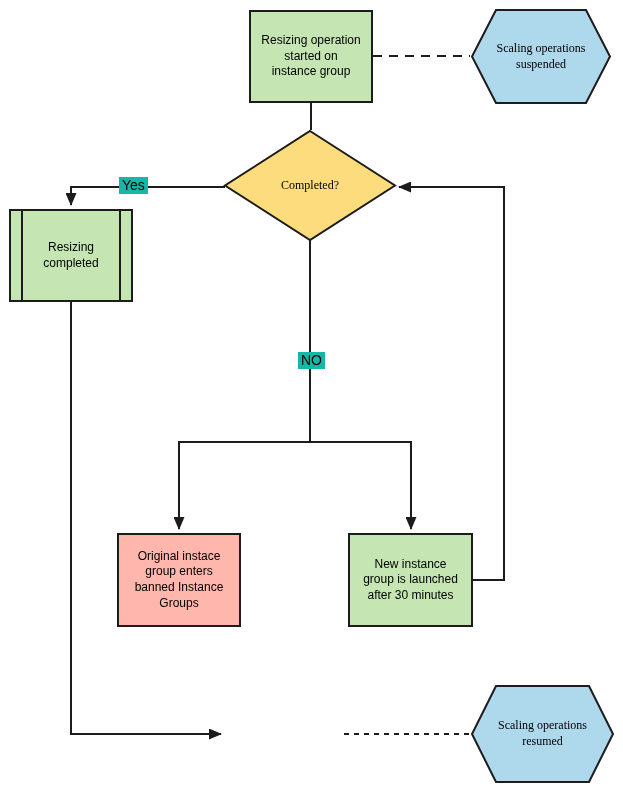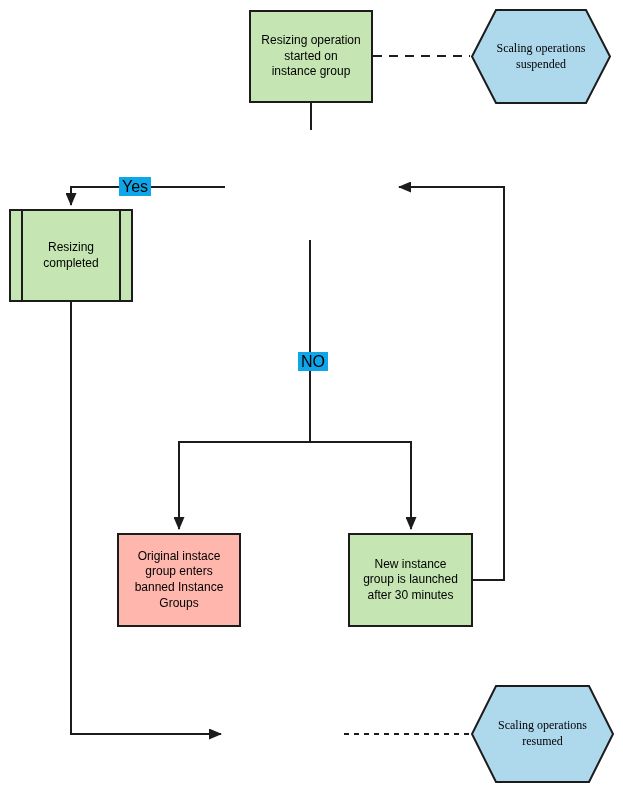--- a/index.html
+++ b/index.html
@@ -33,23 +33,23 @@
   .predef::after{right:10px;}
   .shape-node{background:none;border:none;}
   .shape-node svg{position:absolute;left:0;top:0;overflow:visible;}
   .shape-label{
     position:absolute;inset:0;z-index:2;
     display:flex;align-items:center;justify-content:center;
     text-align:center;white-space:pre-line;font-family:Liberation Serif, serif;
   }
   .edge-label{
     position:absolute;z-index:3;
-    background:#0ea5e9;
+    background:#14b8a6;
     padding:0 3px;
-    font-size:16px;line-height:1.2;
+    font-size:14px;line-height:1.2;
   }
 </style>
 </head>
 <body>
 
 <div class="canvas">
 
   <svg class="connectors" width="623" height="792">
     <defs>
       <marker id="arrow" markerUnits="userSpaceOnUse" markerWidth="13" markerHeight="11" viewBox="0 0 13 11" refX="12" refY="5.5" orient="auto">
@@ -73,20 +73,26 @@
   </div>
 
   <div class="node shape-node" style="left:472px;top:10px;width:138px;height:93px;">
     <svg width="138" height="93">
       <polygon points="24,0 114,0 138,46.5 114,93 24,93 0,46.5" fill="#aed8ec" stroke="#1c1c1c" stroke-width="2"></polygon>
     </svg>
     <div class="shape-label">Scaling operations
 suspended</div>
   </div>
 
+  <div class="node shape-node" style="left:225px;top:131px;width:170px;height:109px;">
+    <svg width="170" height="109">
+      <polygon points="85,0 170,54.5 85,109 0,54.5" fill="#fcdc7d" stroke="#1c1c1c" stroke-width="2"></polygon>
+    </svg>
+    <div class="shape-label">Completed?</div>
+  </div>
 
   <div class="edge-label" style="left:119px;top:177px;">Yes</div>
 
   <div class="edge-label" style="left:298px;top:352px;">NO</div>
 
   <div class="node box green predef" style="left:9px;top:209px;width:124px;height:93px;">
     <div>Resizing
 completed</div>
   </div>
 

